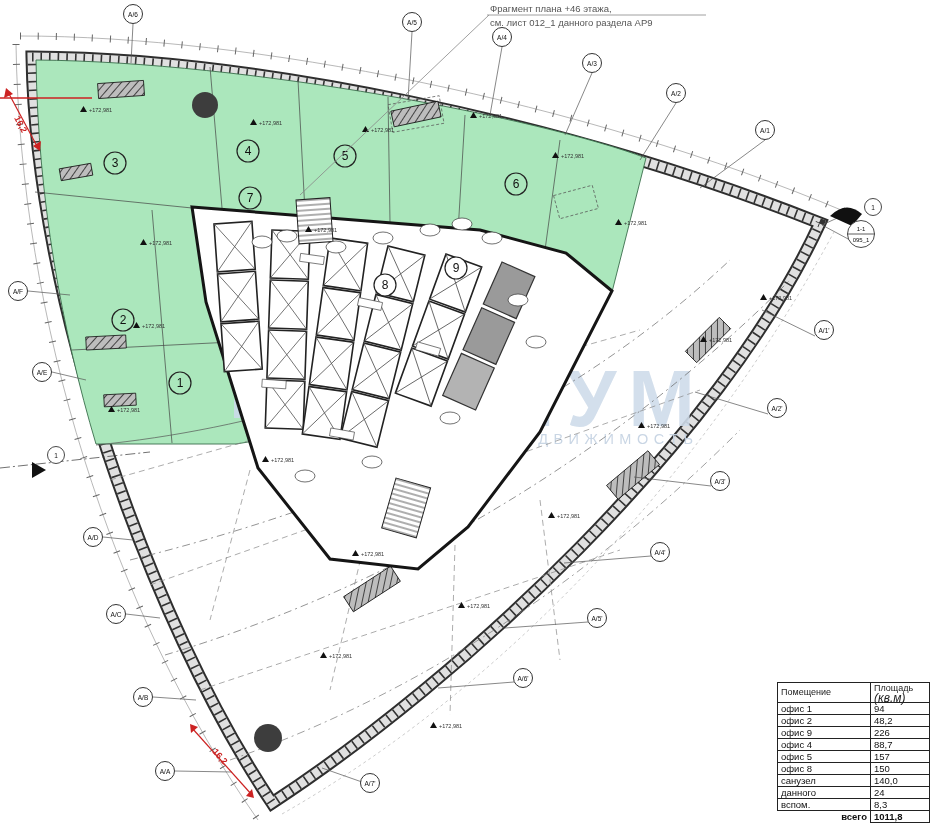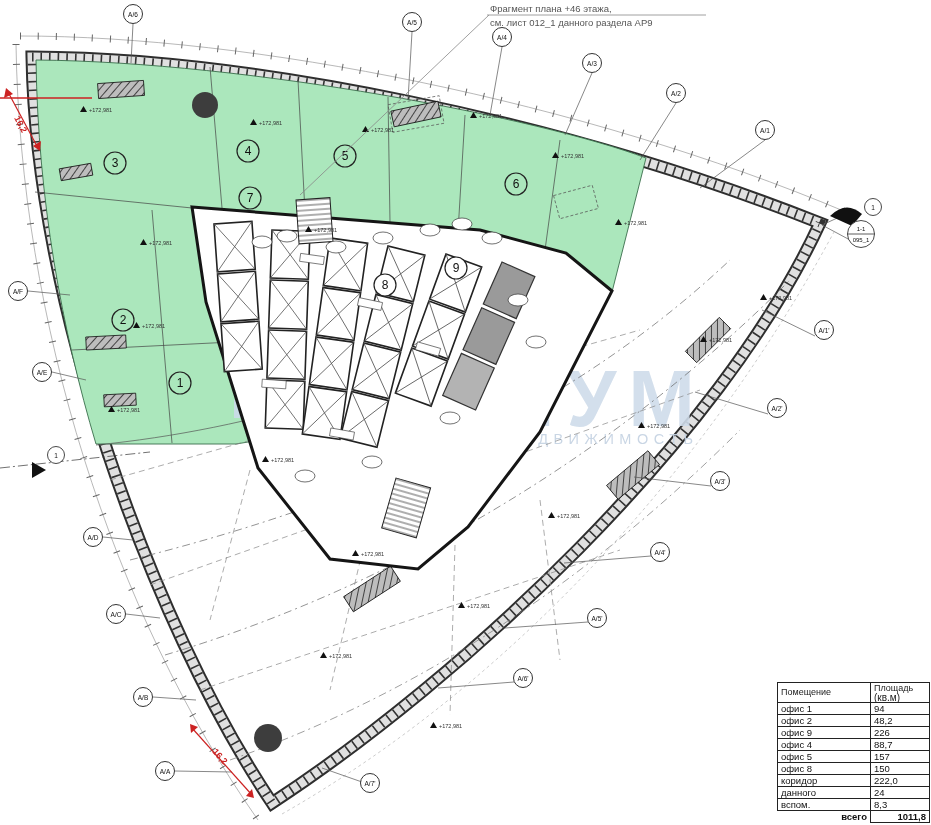--- a/index.html
+++ b/index.html
@@ -4,22 +4,22 @@
 <style>
   html,body{margin:0;padding:0;background:#fff;width:931px;height:825px;overflow:hidden;
     font-family:"Liberation Sans",sans-serif;}
   .stage{position:relative;width:931px;height:825px;background:#fff;}
   svg{position:absolute;left:0;top:0;}
   .legend{position:absolute;left:777px;top:682px;width:153px;background:#fff;
     border-collapse:collapse;font-size:9.5px;color:#111;}
   .legend td{border:1px solid #222;padding:0 3px;height:11px;line-height:11px;}
   .legend td.num{width:52px;}
   .legend tr.hdr td{height:18px;font-size:9px;color:#222;margin-left:15px;}
-  .legend tr.hdr .sub{font-size:10px;line-height:8px;}
-  .legend tr.total td{font-weight:bold;text-align:right;}
+  .legend tr.hdr .sub{font-size:12px;line-height:8px;font-style:italic;}
+  .legend tr.total td{font-weight:bold;}
   .legend tr.total td:first-child{text-align:right;border-left:none;border-bottom:none;}
   .cadtext{fill:#333;}
 </style>
 </head>
 <body>
 
 <div class="stage">
 <svg width="931" height="825" viewBox="0 0 931 825">
   <defs>
     <g id="xbox">
@@ -459,22 +459,22 @@
         </tr>
   <tr>
           <td>офис 5</td>
           <td class="num">157</td>
         </tr>
   <tr>
           <td>офис 8</td>
           <td class="num">150</td>
         </tr>
   <tr>
-          <td>коридор</td>
-          <td class="num">222,0</td>
+          <td>санузел</td>
+          <td class="num">140,0</td>
         </tr>
   <tr>
           <td>данного</td>
           <td class="num">24</td>
         </tr>
   <tr>
           <td>вспом.</td>
           <td class="num">8,3</td>
         </tr>
   <tr class="total">

